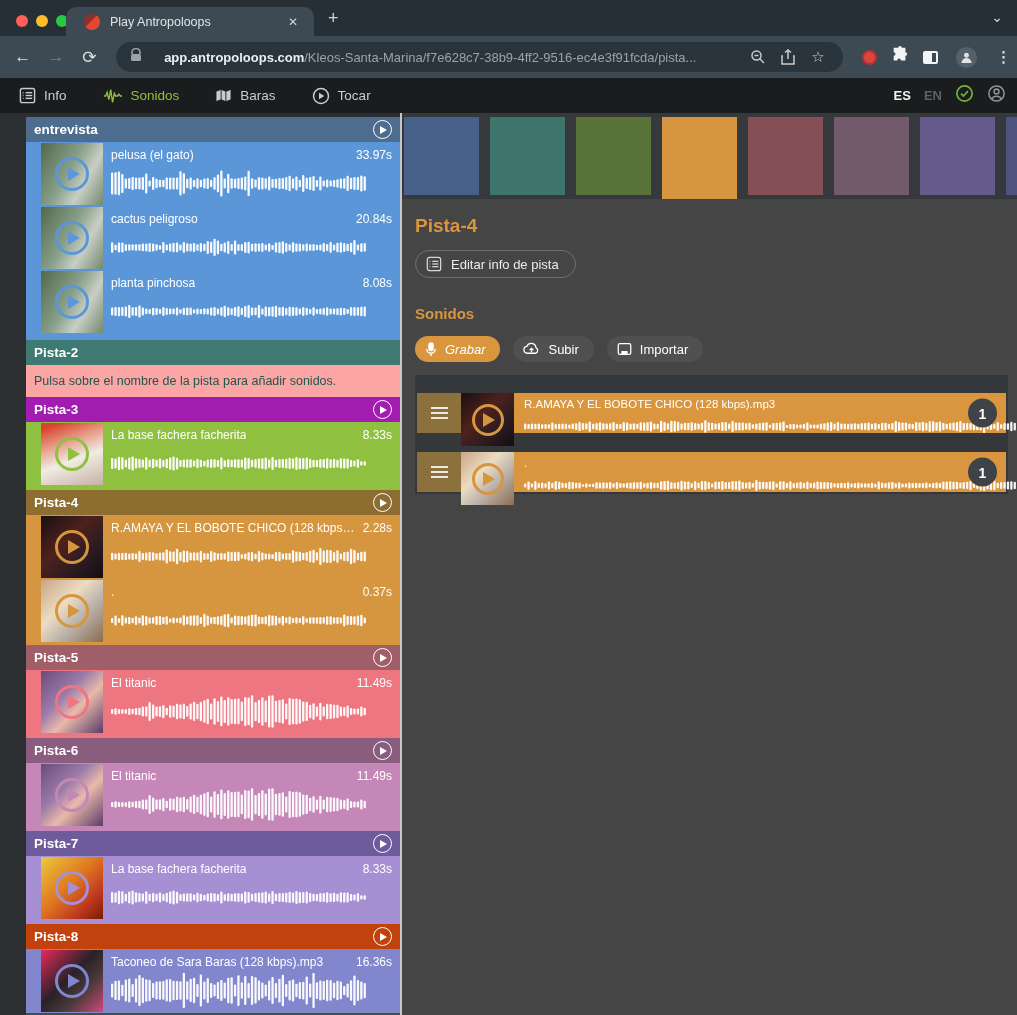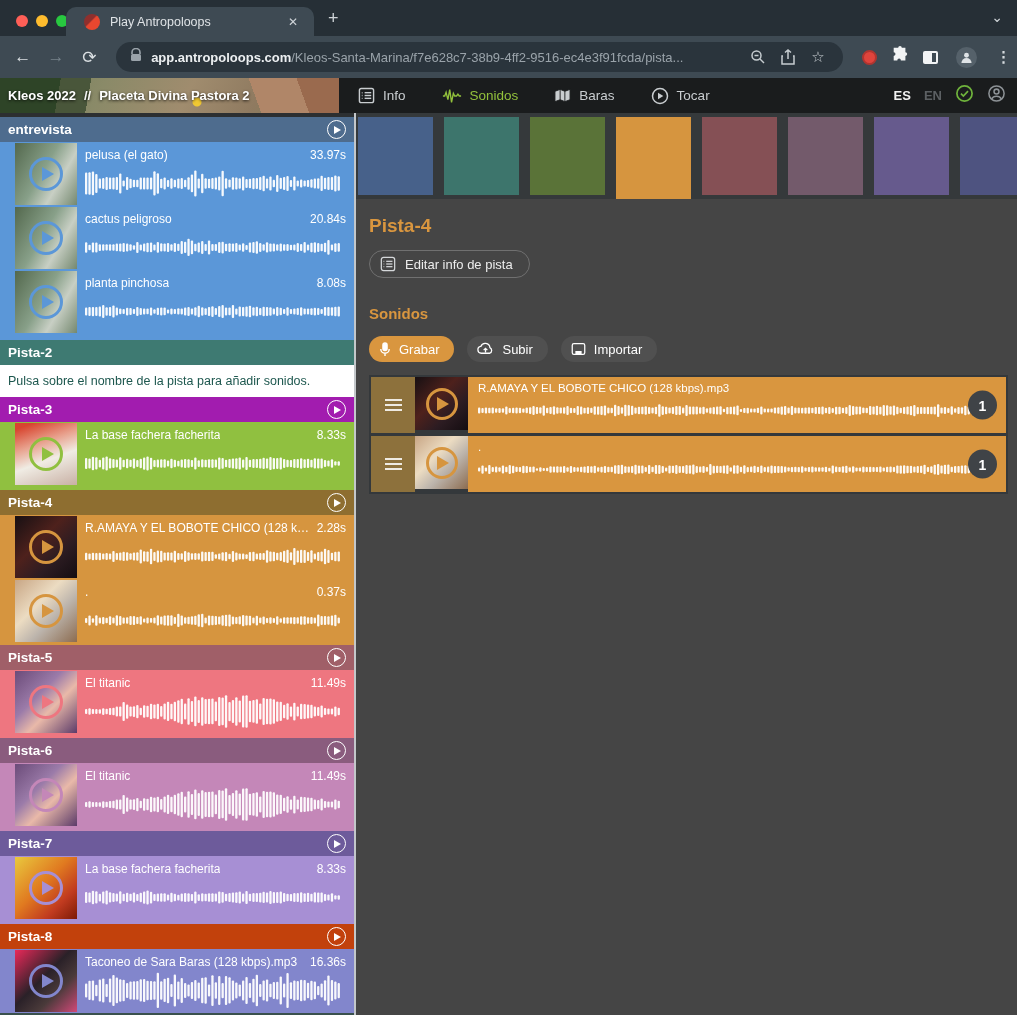--- a/index.html
+++ b/index.html
@@ -19,21 +19,21 @@
   .tab-close{font-size:12px;color:#cfd4d8;padding:2px 4px;cursor:default;}
   .newtab{position:absolute;left:328px;top:8px;font-size:18px;color:#cfd4d8;}
   .tab-chevron{position:absolute;right:14px;top:9px;font-size:14px;color:#cfd4d8;}
 
   .toolbar{position:absolute;top:36px;left:0;width:1017px;height:42px;background:#3e4a53;
        display:flex;align-items:center;}
   .navbtn{width:34px;text-align:center;font-size:17px;color:#dbe0e3;}
   .navbtn.dim{color:#77838b;}
   .omnibox{margin-left:10px;width:740px;height:30px;border-radius:15px;background:#2a343c;
        display:flex;align-items:center;padding:0 10px 0 14px;}
-  .omni-url{flex:1;font-size:13px;white-space:nowrap;overflow:hidden;margin-left:9px;}
+  .omni-url{flex:1;font-size:13px;white-space:nowrap;overflow:hidden;margin-left:22px;}
   .omni-domain{color:#eceff1;font-weight:bold;}
   .omni-path{color:#9aa3aa;}
   .omni-ic{width:30px;display:flex;justify-content:center;color:#c6ccd0;}
   .tool-right{display:flex;align-items:center;gap:9px;margin-left:14px;color:#d6dbde;}
   .rec{width:15px;height:15px;border-radius:50%;background:#e0443c;border:2px solid #b03530;margin:0 5px;}
   .panel-ic{width:15px;height:13px;background:#f2f4f5;border-radius:2px;position:relative;margin:0 5px;}
   .panel-ic::after{content:"";position:absolute;right:2px;top:2px;bottom:2px;width:4px;background:#3e4a53;}
   .avatar{width:21px;height:21px;border-radius:50%;background:#55616a;display:flex;align-items:center;
        justify-content:center;margin:0 4px;}
   .dots{font-size:15px;color:#d6dbde;letter-spacing:0;margin:0 6px;font-weight:bold;}
@@ -53,21 +53,21 @@
   .navitems{display:flex;align-items:center;gap:36px;padding-left:19px;text-align:center;}
   .navitem{display:flex;align-items:center;gap:8px;color:#c9cdd0;font-size:13.5px;}
   .navitem.active{color:#93c13c;}
   .navitem svg{display:block;}
   .nav-right{margin-left:auto;display:flex;align-items:center;gap:13px;padding-right:11px;}
   .lang{font-size:13px;font-weight:bold;}
   .lang.on{color:#f2f2f2;} .lang.off{color:#5c6063;}
 
   
   .app{position:absolute;top:113px;left:0;width:1017px;height:902px;display:flex;}
-  .sidebar{width:356px;flex:none;background:#2c2f31;border-right:2px solid #c3c7ca;overflow:hidden;}
+  .sidebar{width:402px;flex:none;background:#2c2f31;border-right:2px solid #c3c7ca;overflow:hidden;padding-left:26px;}
   .sb-gap{height:4px;background:#2c2f31;}
   .sec-head{height:25px;display:flex;align-items:center;padding:0 8px;color:#fff;
        font-size:13.5px;font-weight:bold;}
   .sec-head .sp{flex:1;}
   .playring-sm{width:19px;height:19px;border:1.6px solid #fff;border-radius:50%;
        display:flex;align-items:center;justify-content:center;flex:none;}
   .playring-sm i{display:block;width:0;height:0;border-left:7px solid #fff;
        border-top:4.5px solid transparent;border-bottom:4.5px solid transparent;margin-left:2px;}
   .srow{height:64px;display:flex;margin-left:12px;}
   .thumb{width:62px;height:62px;margin:1px 0 1px 3px;flex:none;position:relative;
@@ -103,23 +103,23 @@
   .content{flex:1;padding:16px 9px 0 13px;}
   .track-title{font-size:19px;font-weight:bold;color:#d9963f;}
   .pillbtn{display:inline-flex;align-items:center;gap:9px;height:28px;padding:0 16px 0 10px;
        border:1px solid #707070;border-radius:15px;color:#ececec;font-size:13px;margin-top:13px;
        background:transparent;}
   .pillbtn svg{display:block;}
   .sounds-h{margin-top:27px;font-size:15px;font-weight:bold;color:#d9963f;}
   .actions{display:flex;gap:13px;margin-top:14px;}
   .act{display:inline-flex;align-items:center;gap:8px;height:26px;padding:0 15px 0 10px;
        border-radius:14px;font-size:13px;color:#fff;background:#505050;}
-  .act.primary{background:#d9963f;}
+  .act.primary{background:#d9963f;font-style:italic;}
   .rows{margin-top:13px;background:#34383b;padding:2px;display:flex;flex-direction:column;gap:3px;}
-  .mrow{height:56px;display:flex;position:relative;}
+  .mrow{height:40px;display:flex;position:relative;margin-top:16px;}
   .handle{width:44px;flex:none;background:#8d713c;display:flex;flex-direction:column;
        align-items:center;justify-content:center;gap:3px;}
   .handle b{display:block;width:17px;height:2px;background:rgba(255,255,255,.85);}
   .mthumb{width:53px;height:53px;flex:none;position:relative;display:flex;align-items:center;justify-content:center;}
   .mthumb .ring{width:32px;height:32px;}
   .mrow-body{flex:1;min-width:0;padding:5px 52px 6px 10px;display:flex;flex-direction:column;}
   .mrow-title{color:#fff;font-size:11.5px;white-space:nowrap;overflow:hidden;}
   .badge{position:absolute;right:9px;top:50%;transform:translateY(-50%);width:29px;height:29px;
        border-radius:50%;background:#3f4347;color:#fff;font-size:14px;font-weight:bold;
        display:flex;align-items:center;justify-content:center;}
@@ -183,27 +183,20 @@
         <svg width="13" height="13" viewBox="0 0 14 14" fill="#dfe3e6">
             <circle cx="7" cy="4.6" r="2.6"></circle>
             <path d="M1.5 13a5.5 5.5 0 0 1 11 0z"></path>
           </svg>
       </span>
       <span class="dots">⋮</span>
     </div>
   </div>
 
   <div class="appnav">
-    <div class="cover">
-      <div class="crumbs">
-        <span>Kleos 2022</span>
-        <span class="crumb-sep">//</span>
-        <span>Placeta Divina Pastora 2</span>
-      </div>
-    </div>
     <div class="navitems">
       <span class="navitem">
         <svg width="17" height="17" viewBox="0 0 18 18" fill="none" stroke="#c9cdd0" stroke-width="1.5">
             <rect x="1.5" y="1.5" width="15" height="15" rx="2"></rect>
             <line x1="7" y1="6" x2="14" y2="6"></line>
             <line x1="7" y1="9" x2="14" y2="9"></line>
             <line x1="7" y1="12" x2="14" y2="12"></line>
             <line x1="4" y1="6" x2="4.8" y2="6"></line>
             <line x1="4" y1="9" x2="4.8" y2="9"></line>
             <line x1="4" y1="12" x2="4.8" y2="12"></line>
@@ -534,21 +527,21 @@
             </div>
           </div>
           <div class="padd6"></div>
         </div>
       </div>
 
       <div>
         <div class="sec-head" style="background-color: rgb(62, 122, 114);">
           <span>Pista-2</span>
         </div>
-        <div class="hint" style="background-color: #ffffff; color: rgb(29, 87, 78);">Pulsa sobre el nombre de la pista para añadir sonidos.</div>
+        <div class="hint" style="background-color: #fca5a5; color: rgb(29, 87, 78);">Pulsa sobre el nombre de la pista para añadir sonidos.</div>
       </div>
 
       <div>
         <div class="sec-head" style="background-color: #a21caf;">
           <span>Pista-3</span>
             <span class="sp"></span>
           <span class="playring-sm">
               <i></i>
             </span>
         </div>

